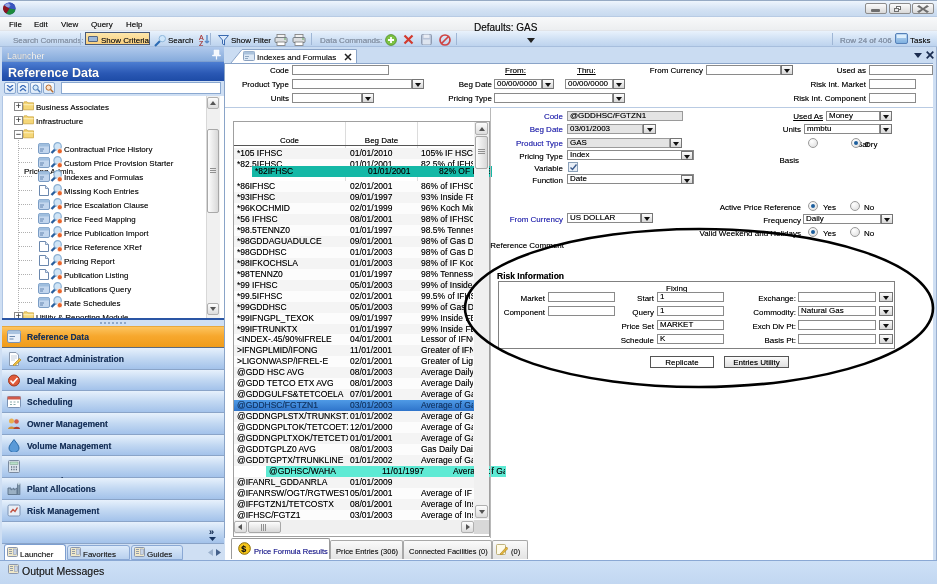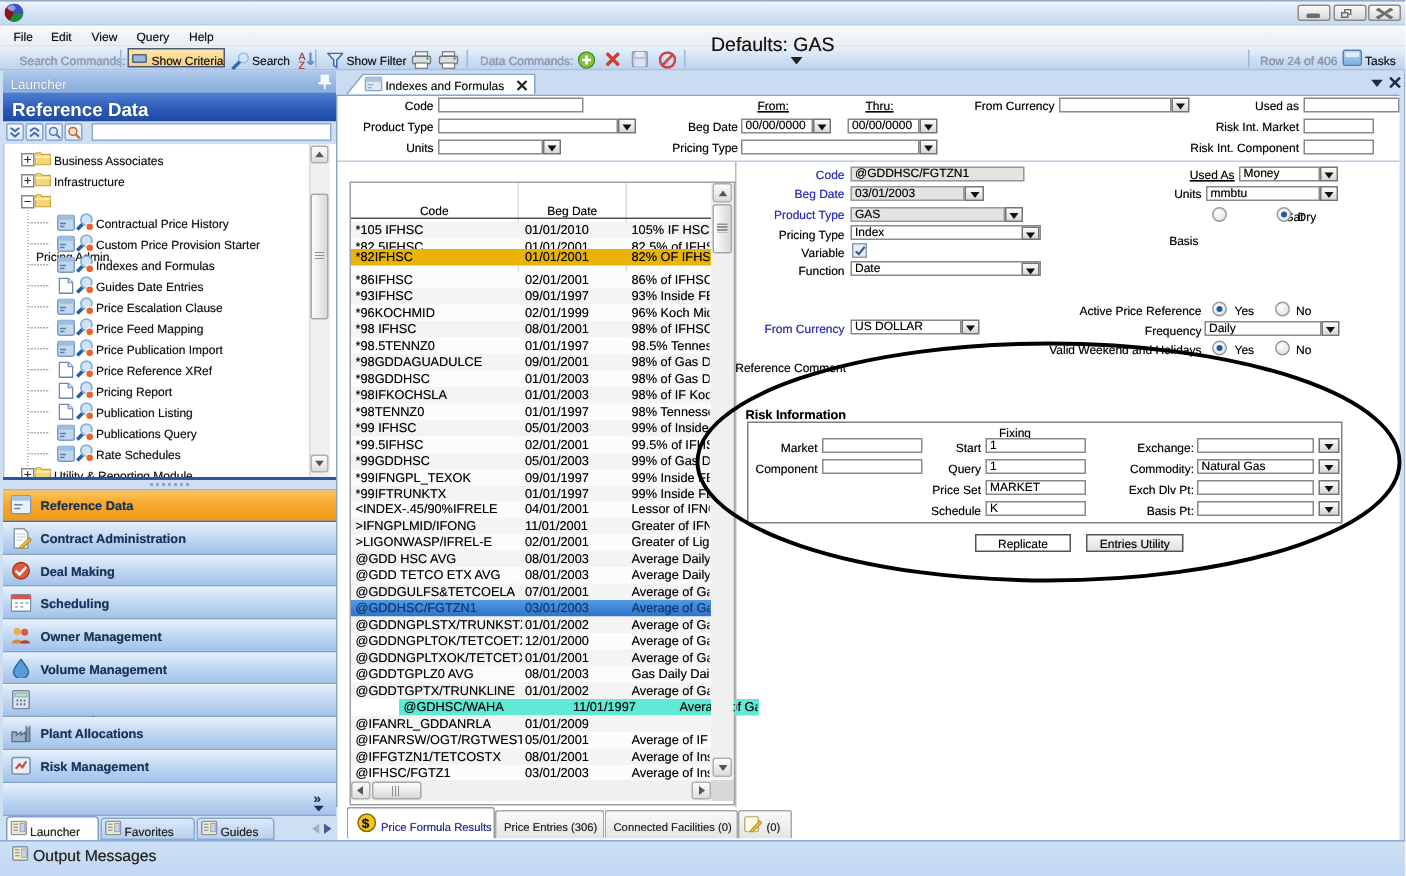--- a/index.html
+++ b/index.html
@@ -92,21 +92,21 @@
 <svg class="ab" style="left:421px;top:34px;" width="11" height="11" viewBox="0 0 11 11">
       <rect x="0.5" y="0.5" width="10" height="10" rx="1" fill="#b8c4d8" stroke="#8a96ac" stroke-width="0.9"></rect>
       <rect x="2.5" y="0.5" width="6" height="3.4" fill="#e8ecf4"></rect>
       <rect x="2" y="5.5" width="7" height="5" fill="#dde4ef"></rect>
     </svg>
 <svg class="ab" style="left:439px;top:34px;" width="12" height="12" viewBox="0 0 12 12">
       <circle cx="6" cy="6" r="5" fill="none" stroke="#cf4444" stroke-width="1.7"></circle>
       <line x1="2.5" y1="9.5" x2="9.5" y2="2.5" stroke="#cf4444" stroke-width="1.7"></line>
     </svg>
 <div class="sep" style="left:456px;top:33px;height:12px;"></div>
-<div class="ab" style="left:474px;top:22px;font-size:13px;color:#111;">Defaults: GAS</div>
+<div class="ab" style="left:474px;top:22px;font-size:10px;color:#111;">Defaults: GAS</div>
 <svg class="ab" style="left:527px;top:38px;" width="8" height="5" viewBox="0 0 8 5">
       <path d="M0 0 L8 0 L4 5 Z" fill="#222"></path>
     </svg>
 <div class="sep" style="left:832px;top:33px;height:12px;"></div>
 <div class="ab" style="left:840px;top:36px;font-size:8px;color:#8c9cb4;">Row 24 of 406</div>
 <div class="ab" style="left:895px;top:33px;width:13px;height:11px;background:linear-gradient(#bcd8f2,#7fb0e0);border:1px solid #5580b8;border-radius:2px;"></div>
 <div class="ab" style="left:897px;top:35px;width:9px;height:3px;background:#ddeefc;"></div>
 <div class="ab" style="left:910px;top:36px;font-size:8px;color:#111;">Tasks</div>
 <div class="ab" style="left:2px;top:47px;width:222px;height:513px;background:#cfdff3;"></div>
 <div class="ab" style="left:2px;top:47px;width:222px;height:15px;background:linear-gradient(#b0c9ec,#86abdc);border-bottom:1px solid #7d9ecf;"></div>
@@ -196,21 +196,21 @@
 <div class="ab" style="left:19px;top:190px;width:14px;height:1px;background-image:repeating-linear-gradient(90deg,#b0b0b0 0 1px,transparent 1px 2px);"></div>
 <svg class="ab" style="left:39px;top:185px;" width="10" height="11" viewBox="0 0 10 11">
       <path d="M0.5 0.5 L6.5 0.5 L9.5 3.5 L9.5 10.5 L0.5 10.5 Z" fill="#fff" stroke="#6a87ad" stroke-width="1"></path>
       <path d="M6.5 0.5 L6.5 3.5 L9.5 3.5" fill="#dce6f2" stroke="#6a87ad" stroke-width="0.8"></path>
     </svg>
 <svg class="ab" style="left:50px;top:184px;" width="12" height="13" viewBox="0 0 12 13">
       <line x1="1.5" y1="11" x2="6" y2="6.5" stroke="#2a5f9e" stroke-width="2.4"></line>
       <circle cx="7.6" cy="4.4" r="3.7" fill="#cfe4f6" stroke="#8ab0d4" stroke-width="1.2"></circle>
       <circle cx="9.8" cy="9.2" r="2.6" fill="#e8642a" stroke="#fff" stroke-width="0.8"></circle>
     </svg>
-<div class="ab" style="left:64px;top:187px;font-size:8px;color:#111;">Guides Date Entries</div>
+<div class="ab" style="left:64px;top:187px;font-size:8px;color:#111;">Missing Koch Entries</div>
 <div class="ab" style="left:19px;top:204px;width:14px;height:1px;background-image:repeating-linear-gradient(90deg,#b0b0b0 0 1px,transparent 1px 2px);"></div>
 <svg class="ab" style="left:38px;top:199px;" width="12" height="11" viewBox="0 0 12 11">
       <rect x="0.5" y="0.5" width="11" height="10" rx="1.5" fill="#c2d6ee" stroke="#7a9cc4" stroke-width="1"></rect>
       <rect x="0.5" y="0.5" width="11" height="3" rx="1.5" fill="#9fbede"></rect>
       <path d="M2 6 L6 6 M2 8 L5 8" stroke="#5a7ea8" stroke-width="0.9"></path>
     </svg>
 <svg class="ab" style="left:50px;top:198px;" width="12" height="13" viewBox="0 0 12 13">
       <line x1="1.5" y1="11" x2="6" y2="6.5" stroke="#2a5f9e" stroke-width="2.4"></line>
       <circle cx="7.6" cy="4.4" r="3.7" fill="#cfe4f6" stroke="#8ab0d4" stroke-width="1.2"></circle>
       <circle cx="9.8" cy="9.2" r="2.6" fill="#e8642a" stroke="#fff" stroke-width="0.8"></circle>
@@ -477,42 +477,42 @@
 <div class="grow" style="top:148px;height:11px;background:#f4f4f4;">
       <span class="gc1">*105 IFHSC</span>
       <span class="gc2">01/01/2010</span>
       <span class="gc3">105% IF HSC</span>
     </div>
 <div class="grow" style="top:159px;height:11px;background:#fcfcfc;">
       <span class="gc1">*82.5IFHSC</span>
       <span class="gc2">01/01/2001</span>
       <span class="gc3">82.5% of IFHSC</span>
     </div>
-<div class="grow" style="top:166px;height:11px;background:#eab308;">
+<div class="grow" style="top:166px;height:11px;background:#14b8a6;margin-left:18px;">
       <span class="gc1">*82IFHSC</span>
       <span class="gc2">01/01/2001</span>
       <span class="gc3">82% OF IFHSC</span>
     </div>
 <div class="grow" style="top:181px;height:11px;background:#fcfcfc;">
       <span class="gc1">*86IFHSC</span>
       <span class="gc2">02/01/2001</span>
       <span class="gc3">86% of IFHSC t</span>
     </div>
 <div class="grow" style="top:192px;height:11px;background:#f4f4f4;">
       <span class="gc1">*93IFHSC</span>
       <span class="gc2">09/01/1997</span>
       <span class="gc3">93% Inside FER</span>
     </div>
 <div class="grow" style="top:203px;height:11px;background:#fcfcfc;">
       <span class="gc1">*96KOCHMID</span>
       <span class="gc2">02/01/1999</span>
       <span class="gc3">96% Koch Mids</span>
     </div>
 <div class="grow" style="top:214px;height:11px;background:#f4f4f4;">
-      <span class="gc1">*98 IFHSC</span>
+      <span class="gc1">*56 IFHSC</span>
       <span class="gc2">08/01/2001</span>
       <span class="gc3">98% of IFHSC</span>
     </div>
 <div class="grow" style="top:225px;height:11px;background:#fcfcfc;">
       <span class="gc1">*98.5TENNZ0</span>
       <span class="gc2">01/01/1997</span>
       <span class="gc3">98.5% Tenness</span>
     </div>
 <div class="grow" style="top:236px;height:11px;background:#f4f4f4;">
       <span class="gc1">*98GDDAGUADULCE</span>

